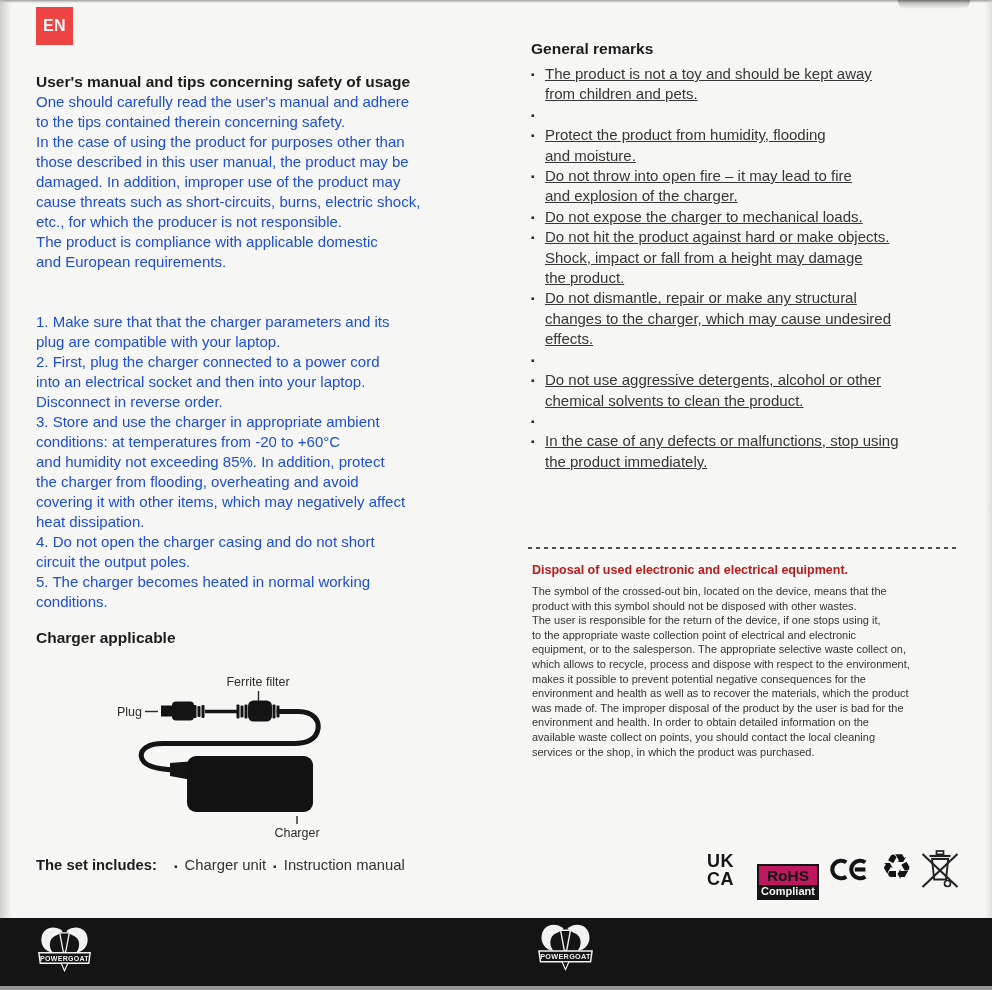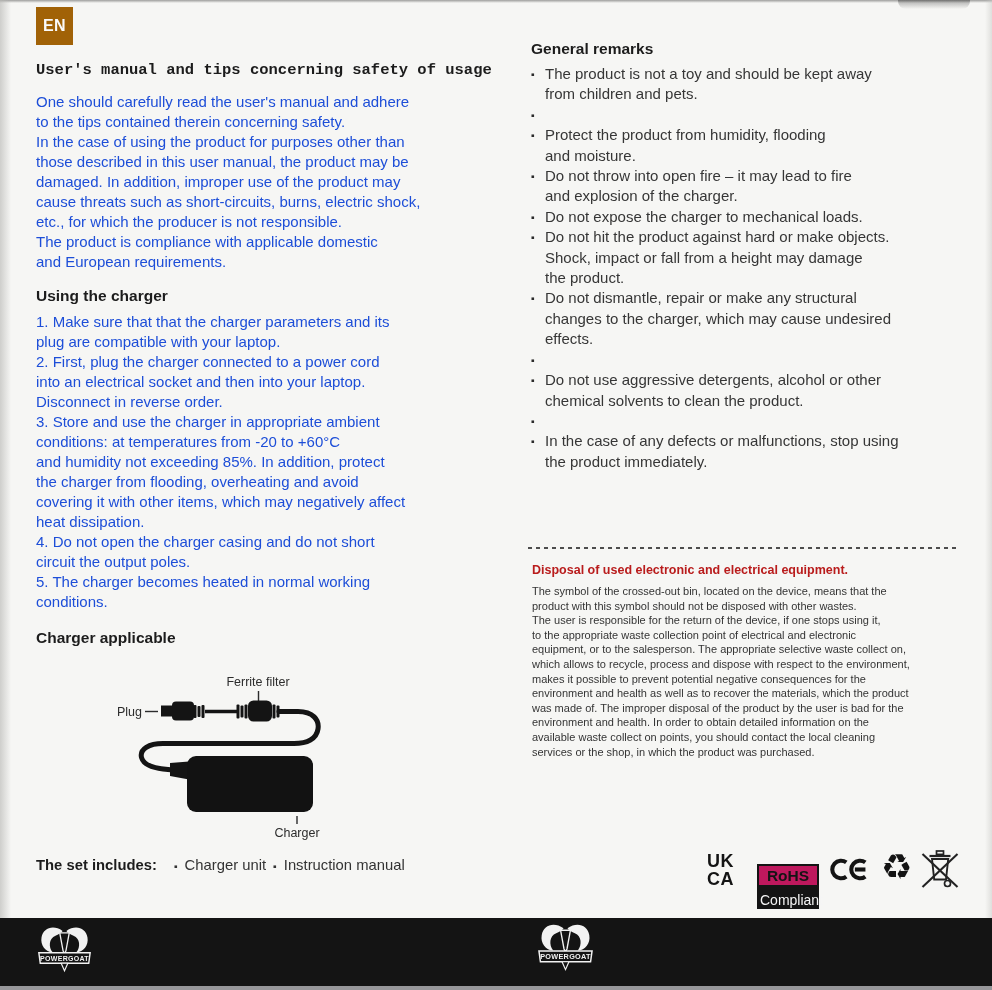--- a/index.html
+++ b/index.html
@@ -10,78 +10,77 @@
   
   .edge-top{left:0;top:0;width:992px;height:3px;
     background:linear-gradient(180deg,rgba(25,25,25,.40),rgba(25,25,25,0));}
   .edge-smudge{left:898px;top:0;width:72px;height:9px;
     background:linear-gradient(180deg,rgba(40,40,40,.38),rgba(40,40,40,0));border-radius:0 0 8px 8px;}
   .edge-left{left:0;top:0;width:11px;height:920px;
     background:linear-gradient(90deg,rgba(185,185,182,.65),rgba(185,185,182,0));}
   .edge-right{right:0;top:0;width:7px;height:920px;
     background:linear-gradient(270deg,rgba(200,200,197,.5),rgba(200,200,197,0));}
 
-  .badge{left:36px;top:7px;width:37px;height:38px;background:#a16207;color:#fafafa;
+  .badge{left:36px;top:7px;width:37px;height:38px;background:#ef4444;color:#fafafa;
     display:flex;align-items:center;justify-content:center;font-weight:bold;font-size:16px;letter-spacing:.5px;}
 
   .heading{font-weight:bold;color:#1c1c1c;font-size:15.5px;line-height:20px;}
   .body-text{font-size:15px;line-height:20px;white-space:pre-line;color:#1d4ed8;}
 
   .remarks-list{list-style:none;margin:0;padding:0;width:440px;}
   .remark{display:flex;align-items:flex-start;}
   .bullet{flex:0 0 14px;width:14px;font-size:10.5px;line-height:20.4px;color:#2b2b2b;}
-  .remark-text{font-size:15px;line-height:20.4px;white-space:pre-line;color:#363636;}
+  .remark-text{font-size:15px;line-height:20.4px;white-space:pre-line;color:#363636;text-decoration:underline;}
 
   .dashed-sep{left:528px;top:547px;width:430px;height:2px;
     background:repeating-linear-gradient(90deg,#4d4d4d 0 4px,transparent 4px 8px);}
   .small-heading{font-size:12.5px;font-weight:bold;color:#b91c1c;line-height:16px;}
   .small-text{font-size:11px;line-height:14.6px;white-space:pre-line;color:#343434;width:452px;}
 
   .set-row{left:36px;top:857px;display:flex;align-items:baseline;font-size:14.8px;color:#333;}
   .set-label{font-weight:bold;color:#1c1c1c;margin-right:10px;}
   .set-bullet{font-size:10.5px;margin:0 7px;}
 
   
   .ukca{left:707px;top:852px;font-weight:800;font-size:18px;line-height:18px;color:#141414;
         letter-spacing:.5px;transform:scaleY(1.02);}
   .rohs{left:757px;top:852px;width:58px;border:2.5px solid #141414;background:#be185d;text-align:center;margin-top:12px;}
   .rohs-title{font-size:15.5px;font-weight:800;color:#141414;line-height:18px;padding:1px 0 0 0;}
-  .rohs-sub{background:#141414;color:#f5f5f5;font-size:14px;line-height:12px;padding:9px 1px 1px 1px;}
+  .rohs-sub{background:#141414;color:#f5f5f5;font-size:11px;line-height:12px;padding:0 1px 1px 1px;font-weight:bold;}
   .recycle{left:881px;top:845px;font-size:35px;color:#141414;font-family:"DejaVu Sans",sans-serif;line-height:44px;}
 
   
   .footer-bar{left:0;top:918px;width:992px;height:68px;background:#141414;}
   .footer-gray{left:0;top:986px;width:992px;height:4px;background:#97979a;}
 
   svg text{font-family:"Liberation Sans","DejaVu Sans",sans-serif;}
 </style>
 </head>
 <body>
 
 <div class="page">
 
   <div class="abs edge-top"></div>
   <div class="abs edge-smudge"></div>
   <div class="abs edge-left"></div>
   <div class="abs edge-right"></div>
 
   <div class="abs badge">EN</div>
 
-  <div class="abs heading" style="left:36px;top:60px;width:460px;font-family:Liberation Mono, monospace;">User's manual and tips concerning safety of usage</div>
+  <div class="abs heading" style="left:36px;top:72px;width:460px;">User's manual and tips concerning safety of usage</div>
   <div class="abs body-text" style="left:36px;top:92px;width:470px;">One should carefully read the user's manual and adhere
 to the tips contained therein concerning safety.
 In the case of using the product for purposes other than
 those described in this user manual, the product may be
 damaged. In addition, improper use of the product may
 cause threats such as short-circuits, burns, electric shock,
 etc., for which the producer is not responsible.
 The product is compliance with applicable domestic
 and European requirements.</div>
 
-  <div class="abs heading" style="left:36px;top:286px;width:460px;">Using the charger</div>
   <div class="abs body-text" style="left:36px;top:312px;width:470px;">1. Make sure that that the charger parameters and its
 plug are compatible with your laptop.
 2. First, plug the charger connected to a power cord
 into an electrical socket and then into your laptop.
 Disconnect in reverse order.
 3. Store and use the charger in appropriate ambient
 conditions: at temperatures from -20 to +60°C
 and humidity not exceeding 85%. In addition, protect
 the charger from flooding, overheating and avoid
 covering it with other items, which may negatively affect

